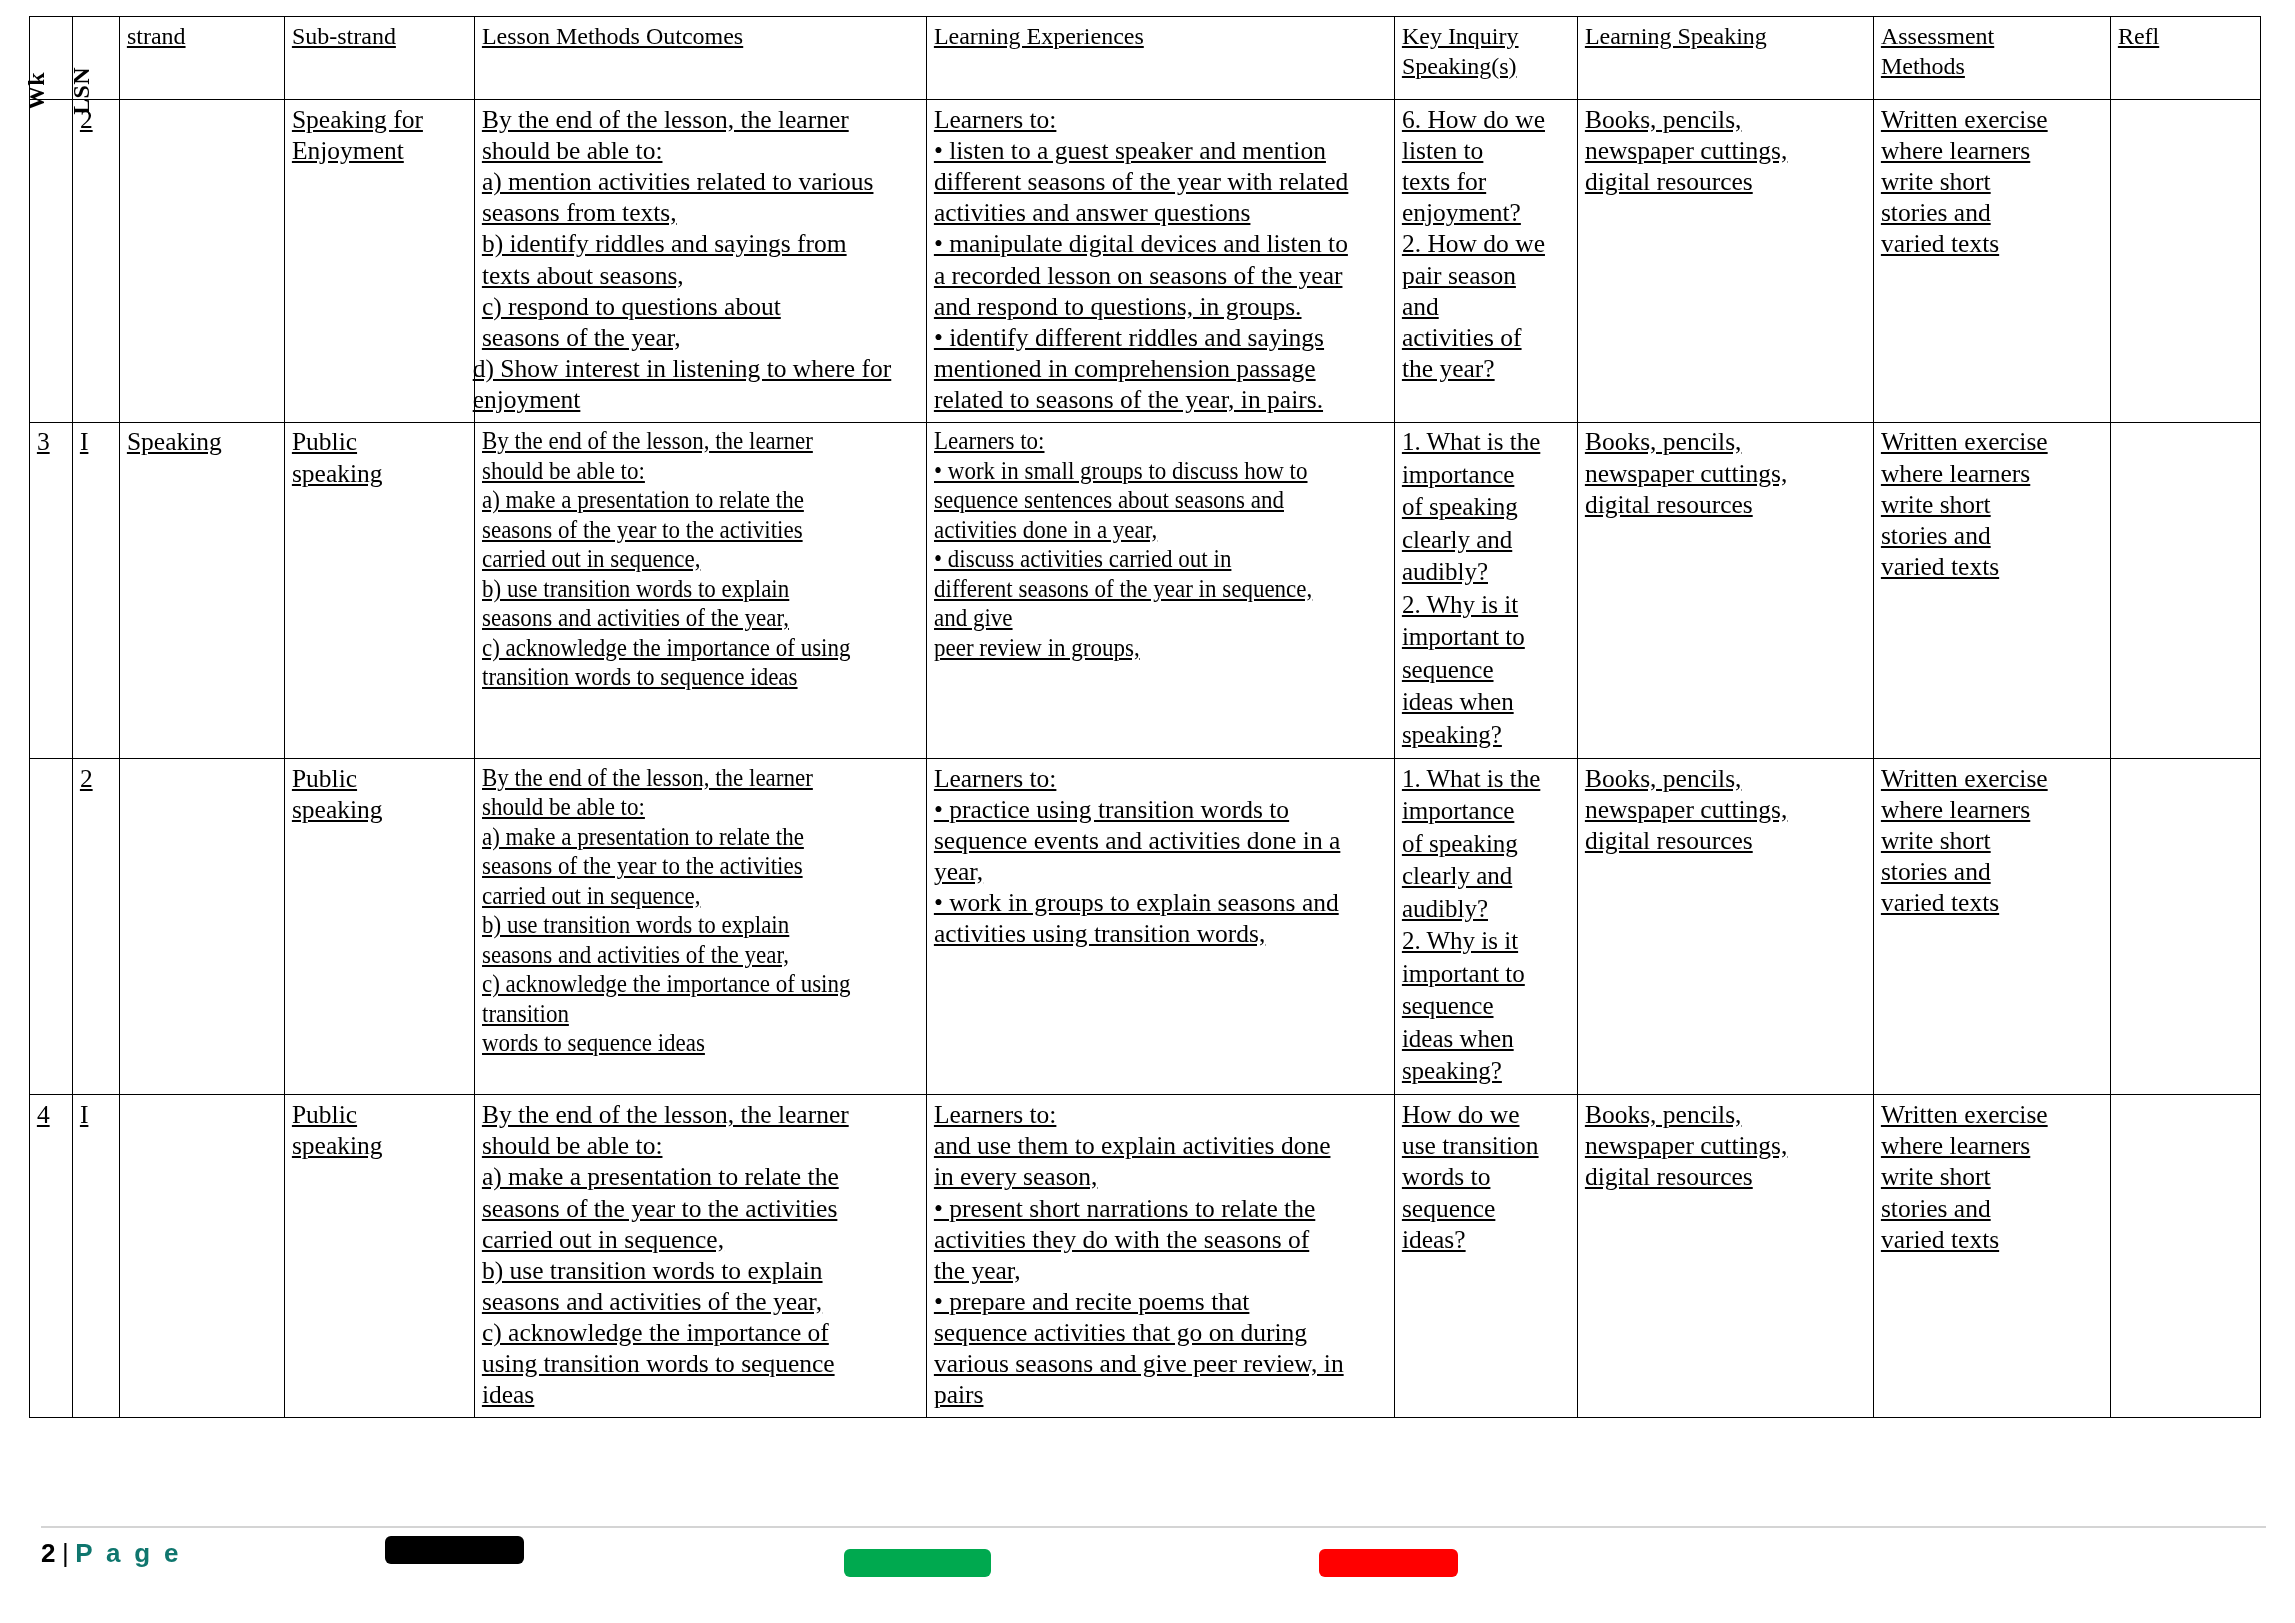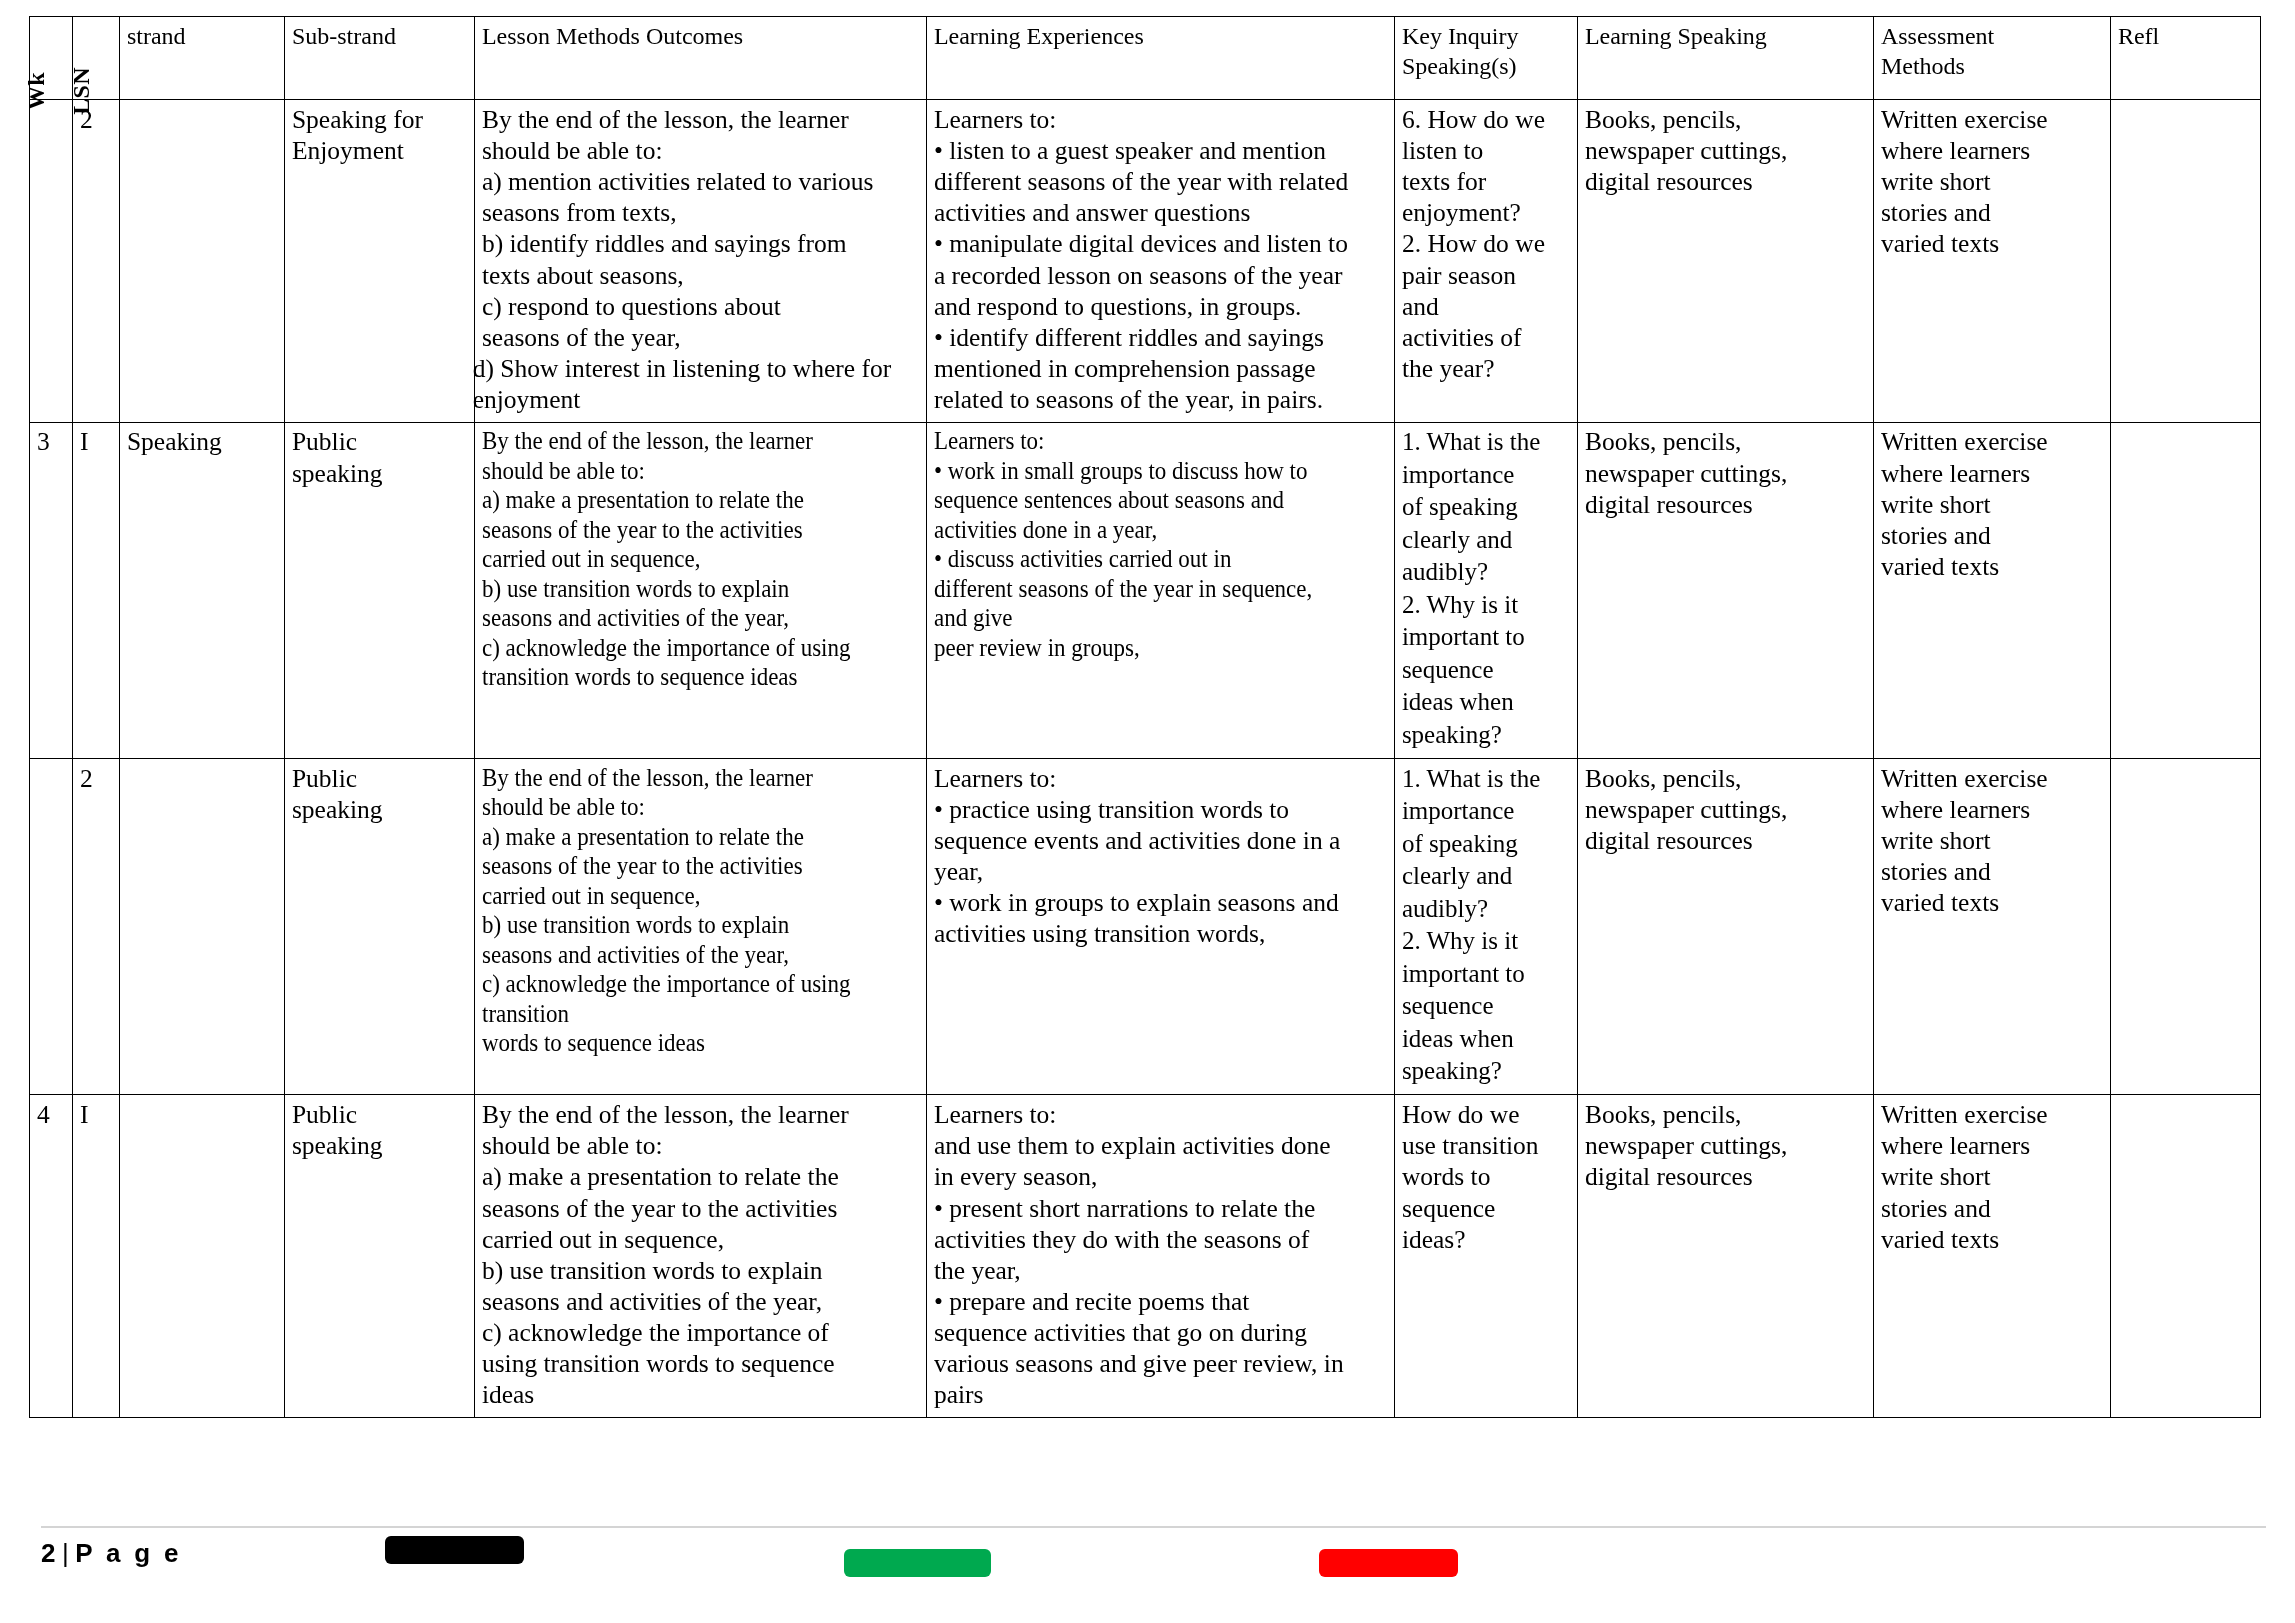--- a/index.html
+++ b/index.html
@@ -31,20 +31,21 @@
     width: 2230px;
     border-collapse: collapse;
     table-layout: fixed;
   }
   .sheet td, .sheet th {
     border: 1.3px solid #000000;
     vertical-align: top;
     padding: 3.9px 6.5px 6.5px 6.5px;
     font-weight: normal;
     text-align: left;
+    text-decoration: underline;
   }
 
   
   .c-wk    { width: 43px; }
   .c-lsn   { width: 47px; }
   .c-strand{ width: 165px; }
   .c-sub   { width: 190px; }
   .c-llo   { width: 452px; }
   .c-lex   { width: 468px; }
   .c-kiq   { width: 183px; }
@@ -121,21 +122,21 @@
     position: absolute;
     left: 41px;
     top: 1538px;
     font-family: "Liberation Sans", "DejaVu Sans", sans-serif;
     font-size: 26px;
     font-weight: bold;
     white-space: nowrap;
   }
   .pagemark .pg-num { color: #000000; }
   .pagemark .pg-sep { color: #000000; font-weight: normal; margin: 0 6.5px; }
-  .pagemark .pg-word { color: #000000; letter-spacing: 3.3px; }
+  .pagemark .pg-word { color: #0f766e; letter-spacing: 3.3px; }
 
   .bar {
     position: absolute;
     height: 27.5px;
     border-radius: 5.9px;
   }
   .bar-black { left: 385px; top: 1536px; width: 139px; background: #000000; }
   .bar-green { left: 844px; top: 1549px; width: 147px; background: #00a94f; }
   .bar-red   { left: 1319px; top: 1549px; width: 139px; background: #ff0000; }
 </style>

